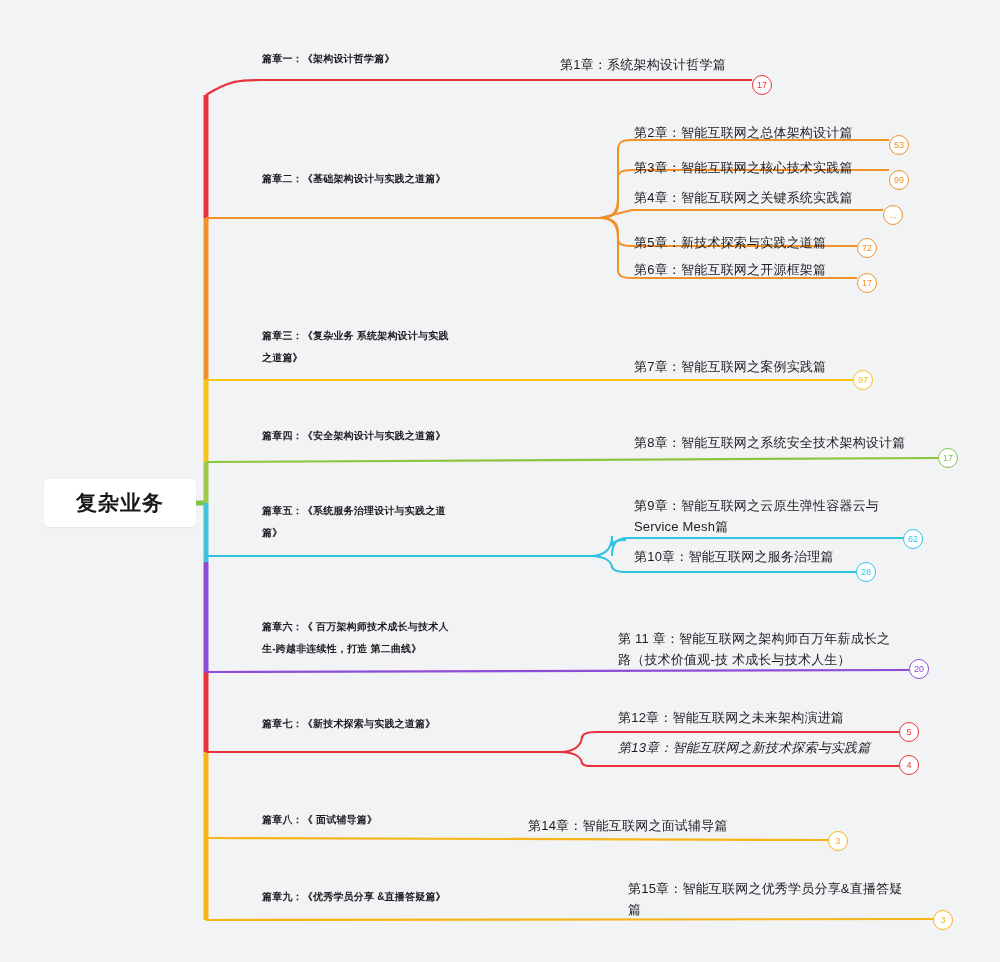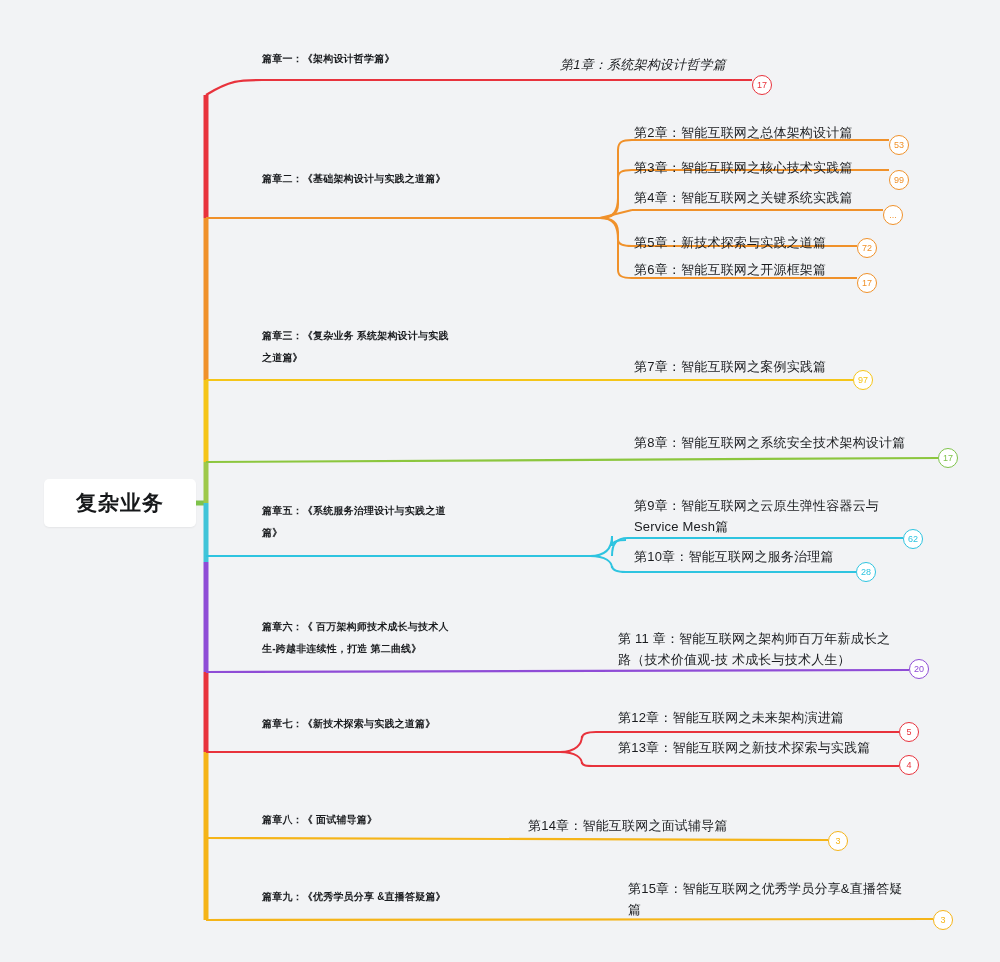--- a/index.html
+++ b/index.html
@@ -126,61 +126,62 @@
     <path d="M206,838 L828,840" stroke="#f5b418" stroke-width="2.2" fill="none"></path>
 
     <path d="M206,920 L933,919" stroke="#f5b418" stroke-width="2.2" fill="none"></path>
   </svg>
 
   <div class="root-node">
     <span>复杂业务</span>
   </div>
 
   <div class="chapter-label" style="left:262px; top:48px; width:320px;">篇章一：《架构设计哲学篇》</div>
-  <div class="section-label" style="left:560px; top:54px; width:230px;font-style:italic;">第1章：系统架构设计哲学篇</div>
+  <div class="section-label" style="left:560px; top:54px; width:230px;">第1章：系统架构设计哲学篇</div>
   <div class="count-badge" style="left:752px; top:75px; color:#e8323c;">17</div>
 
   <div class="chapter-label" style="left:262px; top:168px; width:340px;">篇章二：《基础架构设计与实践之道篇》</div>
   <div class="section-label" style="left:634px; top:122px; width:260px;">第2章：智能互联网之总体架构设计篇</div>
   <div class="count-badge" style="left:889px; top:135px; color:#f0912a;">53</div>
   <div class="section-label" style="left:634px; top:157px; width:260px;">第3章：智能互联网之核心技术实践篇</div>
   <div class="count-badge" style="left:889px; top:170px; color:#f0912a;">99</div>
   <div class="section-label" style="left:634px; top:187px; width:260px;">第4章：智能互联网之关键系统实践篇</div>
   <div class="count-badge" style="left:883px; top:205px; color:#f0912a;">...</div>
   <div class="section-label" style="left:634px; top:232px; width:260px;">第5章：新技术探索与实践之道篇</div>
   <div class="count-badge" style="left:857px; top:238px; color:#f0912a;">72</div>
   <div class="section-label" style="left:634px; top:259px; width:260px;">第6章：智能互联网之开源框架篇</div>
   <div class="count-badge" style="left:857px; top:273px; color:#f0912a;">17</div>
 
   <div class="chapter-label" style="left:262px; top:325px; width:310px;">篇章三：《复杂业务 系统架构设计与实践
 之道篇》</div>
   <div class="section-label" style="left:634px; top:356px; width:260px;">第7章：智能互联网之案例实践篇</div>
   <div class="count-badge" style="left:853px; top:370px; color:#f5c518;">97</div>
 
+  <div class="chapter-label" style="left:262px; top:425px; width:340px;">篇章四：《安全架构设计与实践之道篇》</div>
   <div class="section-label" style="left:634px; top:432px; width:320px;">第8章：智能互联网之系统安全技术架构设计篇</div>
   <div class="count-badge" style="left:938px; top:448px; color:#7fc34b;">17</div>
 
   <div class="chapter-label" style="left:262px; top:500px; width:310px;">篇章五：《系统服务治理设计与实践之道
 篇》</div>
   <div class="section-label" style="left:634px; top:495px; width:290px;">第9章：智能互联网之云原生弹性容器云与
 Service Mesh篇</div>
   <div class="count-badge" style="left:903px; top:529px; color:#2ec4e0;">62</div>
   <div class="section-label" style="left:634px; top:546px; width:260px;">第10章：智能互联网之服务治理篇</div>
   <div class="count-badge" style="left:856px; top:562px; color:#2ec4e0;">28</div>
 
   <div class="chapter-label" style="left:262px; top:616px; width:310px;">篇章六：《 百万架构师技术成长与技术人
 生-跨越非连续性，打造 第二曲线》</div>
   <div class="section-label" style="left:618px; top:628px; width:310px;">第 11 章：智能互联网之架构师百万年薪成长之
 路（技术价值观-技 术成长与技术人生）</div>
   <div class="count-badge" style="left:909px; top:659px; color:#8f4cd6;">20</div>
 
   <div class="chapter-label" style="left:262px; top:713px; width:320px;">篇章七：《新技术探索与实践之道篇》</div>
   <div class="section-label" style="left:618px; top:707px; width:290px;">第12章：智能互联网之未来架构演进篇</div>
   <div class="count-badge" style="left:899px; top:722px; color:#e8323c;">5</div>
-  <div class="section-label" style="left:618px; top:737px; width:290px;">第13章：智能互联网之新技术探索与实践篇</div>
+  <div class="section-label" style="left:618px; top:737px; width:290px;font-style:italic;">第13章：智能互联网之新技术探索与实践篇</div>
   <div class="count-badge" style="left:899px; top:755px; color:#e8323c;">4</div>
 
   <div class="chapter-label" style="left:262px; top:809px; width:300px;">篇章八：《 面试辅导篇》</div>
   <div class="section-label" style="left:528px; top:815px; width:290px;">第14章：智能互联网之面试辅导篇</div>
   <div class="count-badge" style="left:828px; top:831px; color:#f5b418;">3</div>
 
   <div class="chapter-label" style="left:262px; top:886px; width:320px;">篇章九：《优秀学员分享 &amp;直播答疑篇》</div>
   <div class="section-label" style="left:628px; top:878px; width:300px;">第15章：智能互联网之优秀学员分享&amp;直播答疑
 篇</div>
   <div class="count-badge" style="left:933px; top:910px; color:#f5b418;">3</div>

